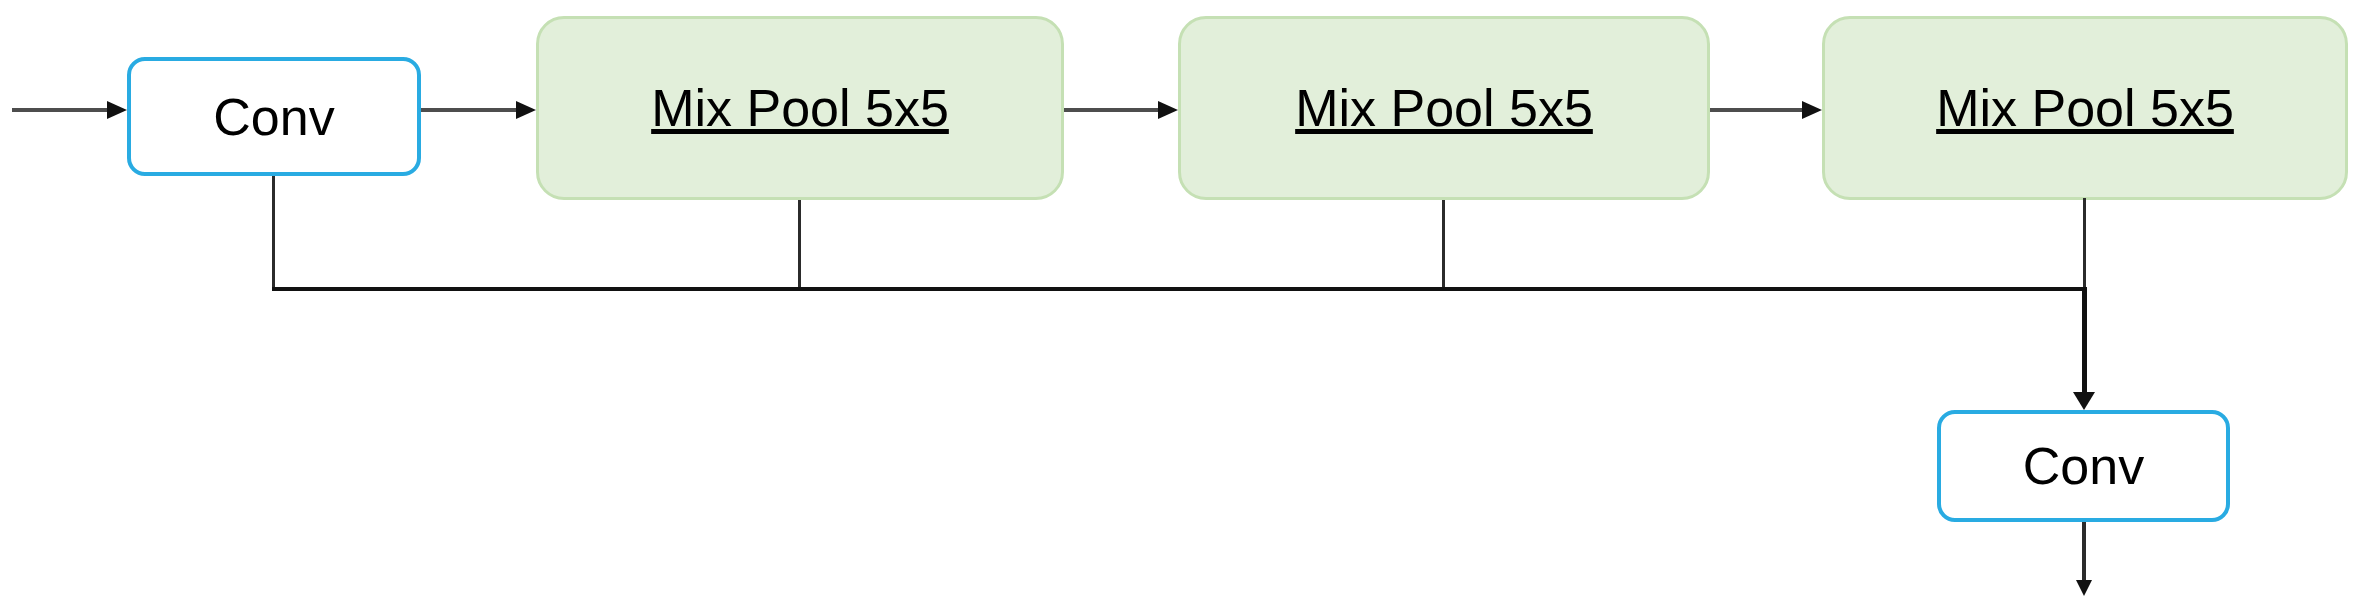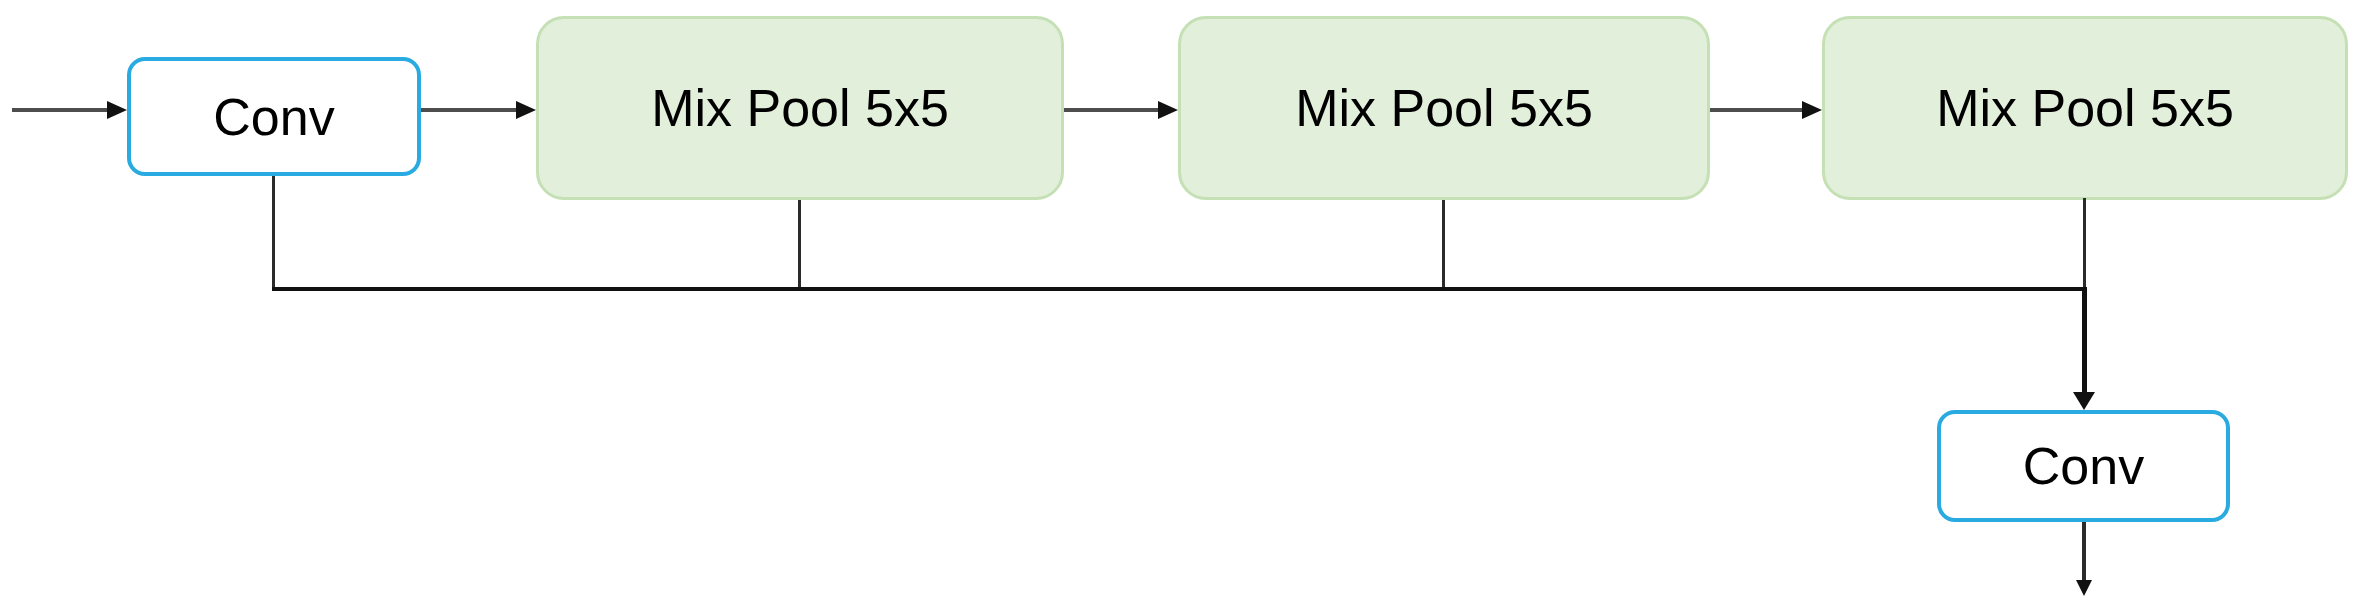--- a/index.html
+++ b/index.html
@@ -33,20 +33,21 @@
   }
   .node.conv{
     background:var(--conv-fill);
     border:4px solid var(--conv-border);
     border-radius:18px;
   }
   .node.pool{
     background:var(--pool-fill);
     border:3px solid var(--pool-border);
     border-radius:28px;
+    text-decoration:underline;
   }
   .hline{position:absolute;height:4px;background:var(--connector);}
   .vthin{position:absolute;width:3px;background:var(--thin-line);}
   .vthick{position:absolute;width:5px;background:var(--bus);}
   .vout{position:absolute;width:4px;background:var(--thin-line);}
   .bus{position:absolute;height:4px;background:var(--bus);}
   .head-right{
     position:absolute;width:0;height:0;
     border-top:9px solid transparent;
     border-bottom:9px solid transparent;

